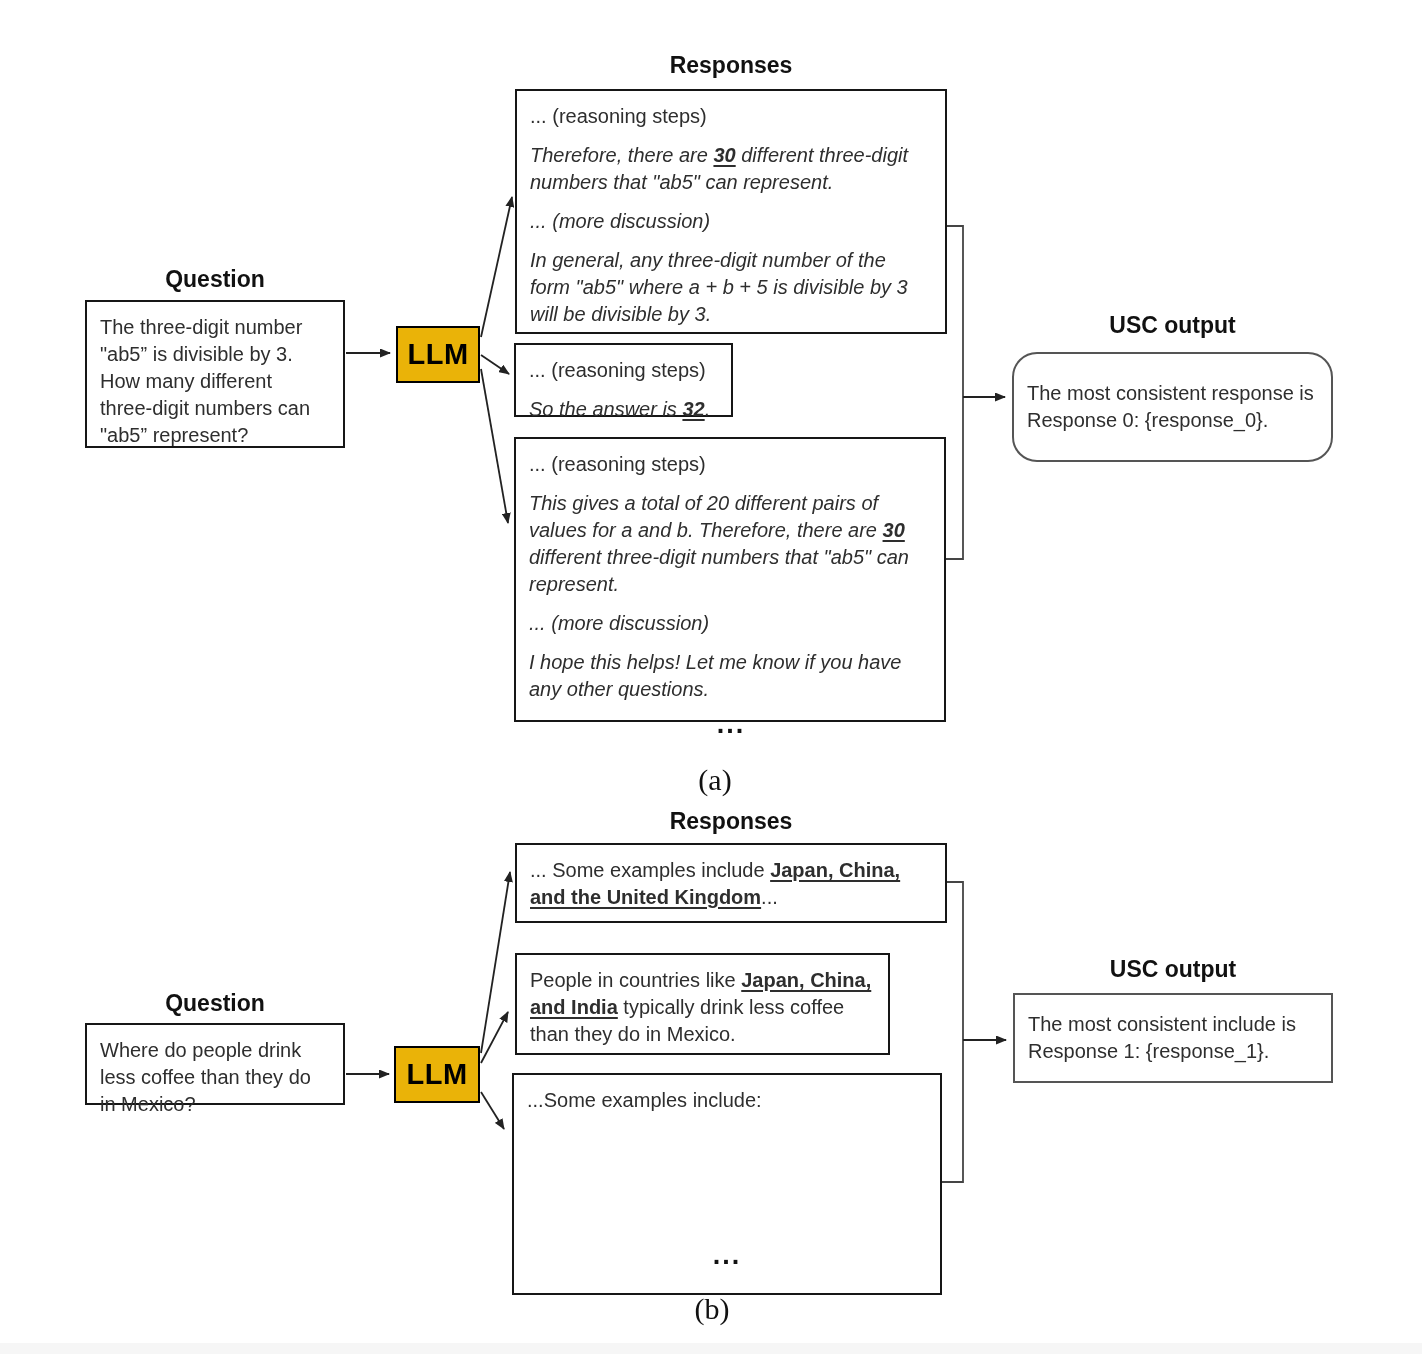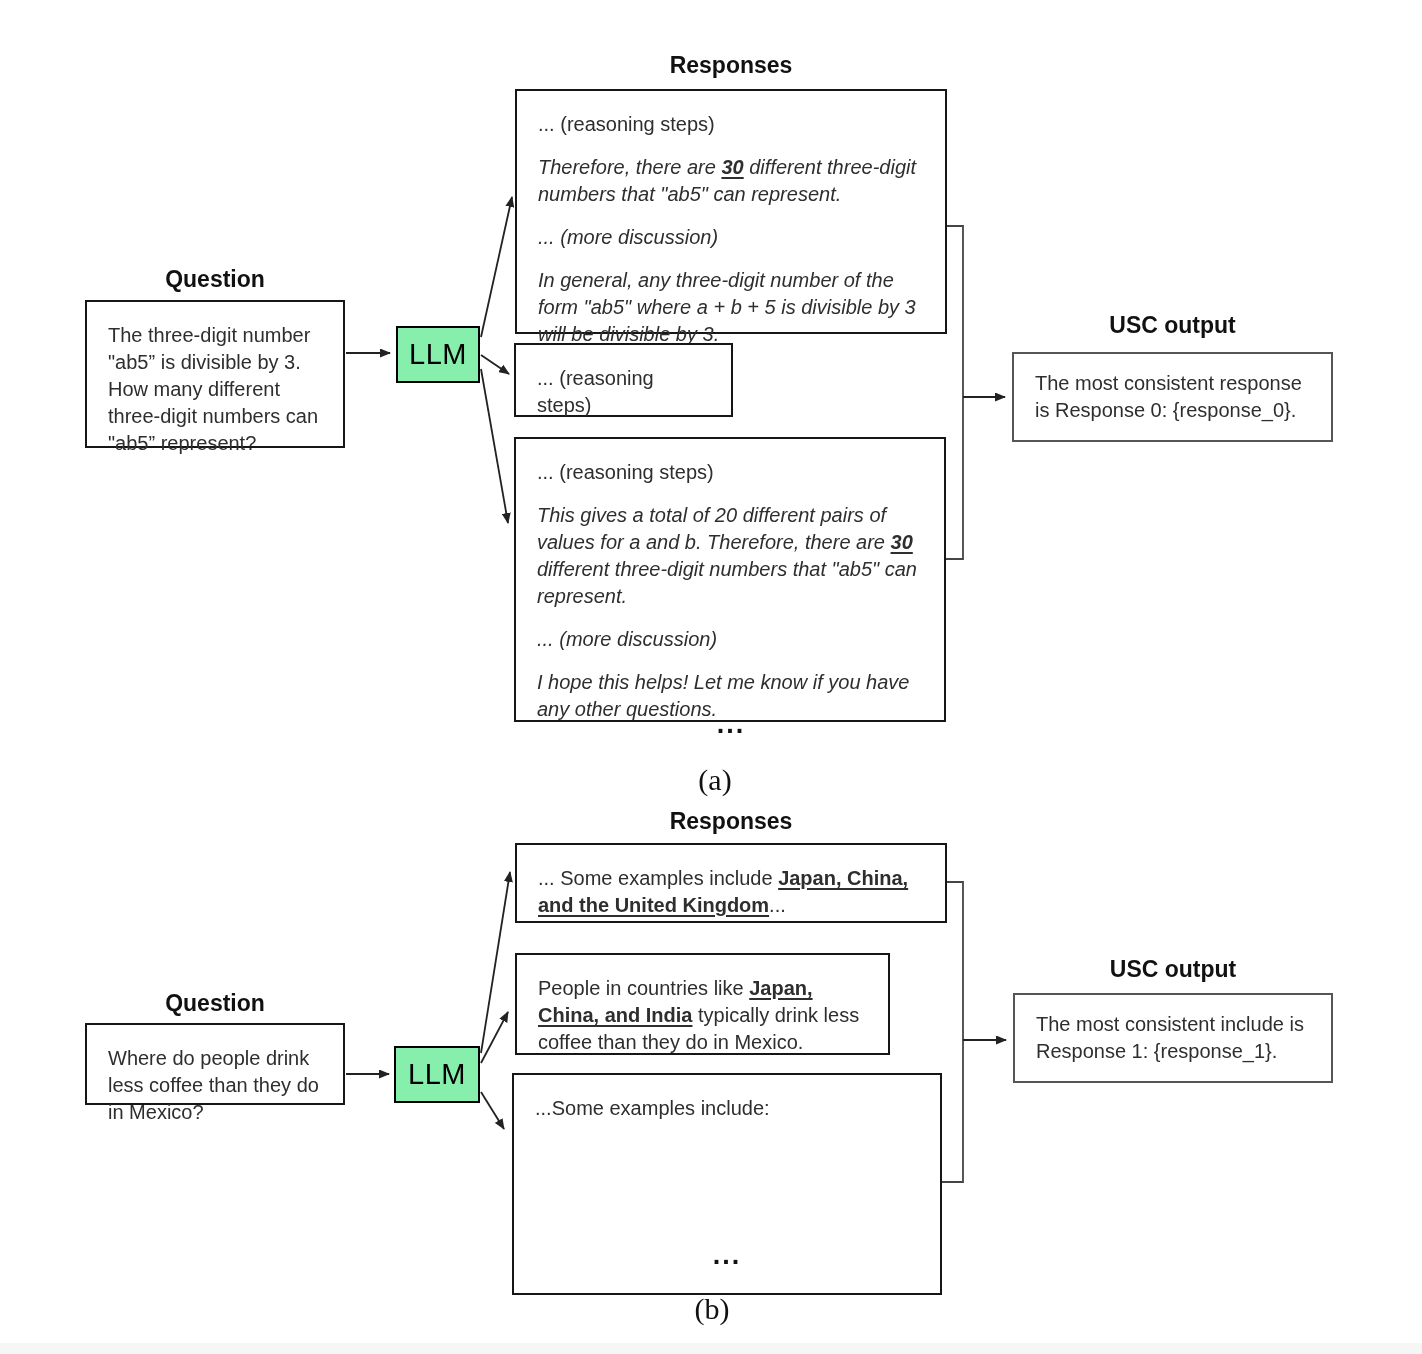--- a/index.html
+++ b/index.html
@@ -4,41 +4,41 @@
 <style>
   html,body{margin:0;padding:0;background:#ffffff;}
   .canvas{position:relative;width:1422px;height:1354px;background:#ffffff;
           font-family:"Liberation Sans",sans-serif;color:#2e2e2e;overflow:hidden;}
   .abs{position:absolute;box-sizing:border-box;}
   .connectors{position:absolute;left:0;top:0;width:1422px;height:1354px;pointer-events:none;}
   .connectors line{stroke:#222222;stroke-width:1.8;}
   .connectors .bracket{fill:none;stroke:#454545;stroke-width:1.8;}
   .box{border:2px solid #161616;background:#ffffff;padding:4px 6px 4px 5px;
        font-size:20px;line-height:27px;}
-  .box p{margin:16px;}
+  .box p{margin:8px;}
   .box p + p{margin-top:12px;font-style:italic;}
   .sec-title{font-weight:700;font-size:23px;line-height:26px;text-align:center;color:#111111;}
-  .llm{background:#86efac;border:2px solid #000000;display:flex;align-items:center;
-       justify-content:center;font-weight:400;font-size:29px;color:#000000;letter-spacing:.5px;}
+  .llm{background:#eab308;border:2px solid #000000;display:flex;align-items:center;
+       justify-content:center;font-weight:700;font-size:29px;color:#000000;letter-spacing:.5px;}
   .usc{border-color:#555555;display:flex;align-items:center;}
   .ellip{font-weight:700;font-size:27px;letter-spacing:2px;text-align:center;color:#111111;}
   .caption{font-family:"Liberation Serif",serif;font-size:30px;text-align:center;color:#111111;}
   .footer-strip{left:0;top:1343px;width:1422px;height:11px;background:#f6f6f6;}
 
   
   .a-qt{left:85px;top:266px;width:260px;}
   .a-qb{left:85px;top:300px;width:260px;height:148px;}
   .a-llm{left:396px;top:326px;width:84px;height:57px;}
   .a-rt{left:515px;top:52px;width:432px;}
   .a-r1{left:515px;top:89px;width:432px;height:245px;}
   .a-r2{left:514px;top:343px;width:219px;height:74px;}
   .a-r3{left:514px;top:437px;width:432px;height:285px;}
   .a-el{left:515px;top:709px;width:432px;}
   .a-ut{left:1012px;top:312px;width:321px;}
-  .a-ub{left:1012px;top:352px;width:321px;height:90px;}
+  .a-ub{left:1012px;top:352px;width:321px;height:110px;border-radius:25px;}
   .a-cap{left:515px;top:763px;width:400px;}
 
   
   .b-rt{left:515px;top:808px;width:432px;}
   .b-r1{left:515px;top:843px;width:432px;height:80px;}
   .b-r2{left:515px;top:953px;width:375px;height:102px;}
   .b-r3{left:512px;top:1073px;width:430px;height:222px;}
   .b-el{left:512px;top:1240px;width:430px;}
   .b-qt{left:85px;top:990px;width:260px;}
   .b-qb{left:85px;top:1023px;width:260px;height:82px;}

